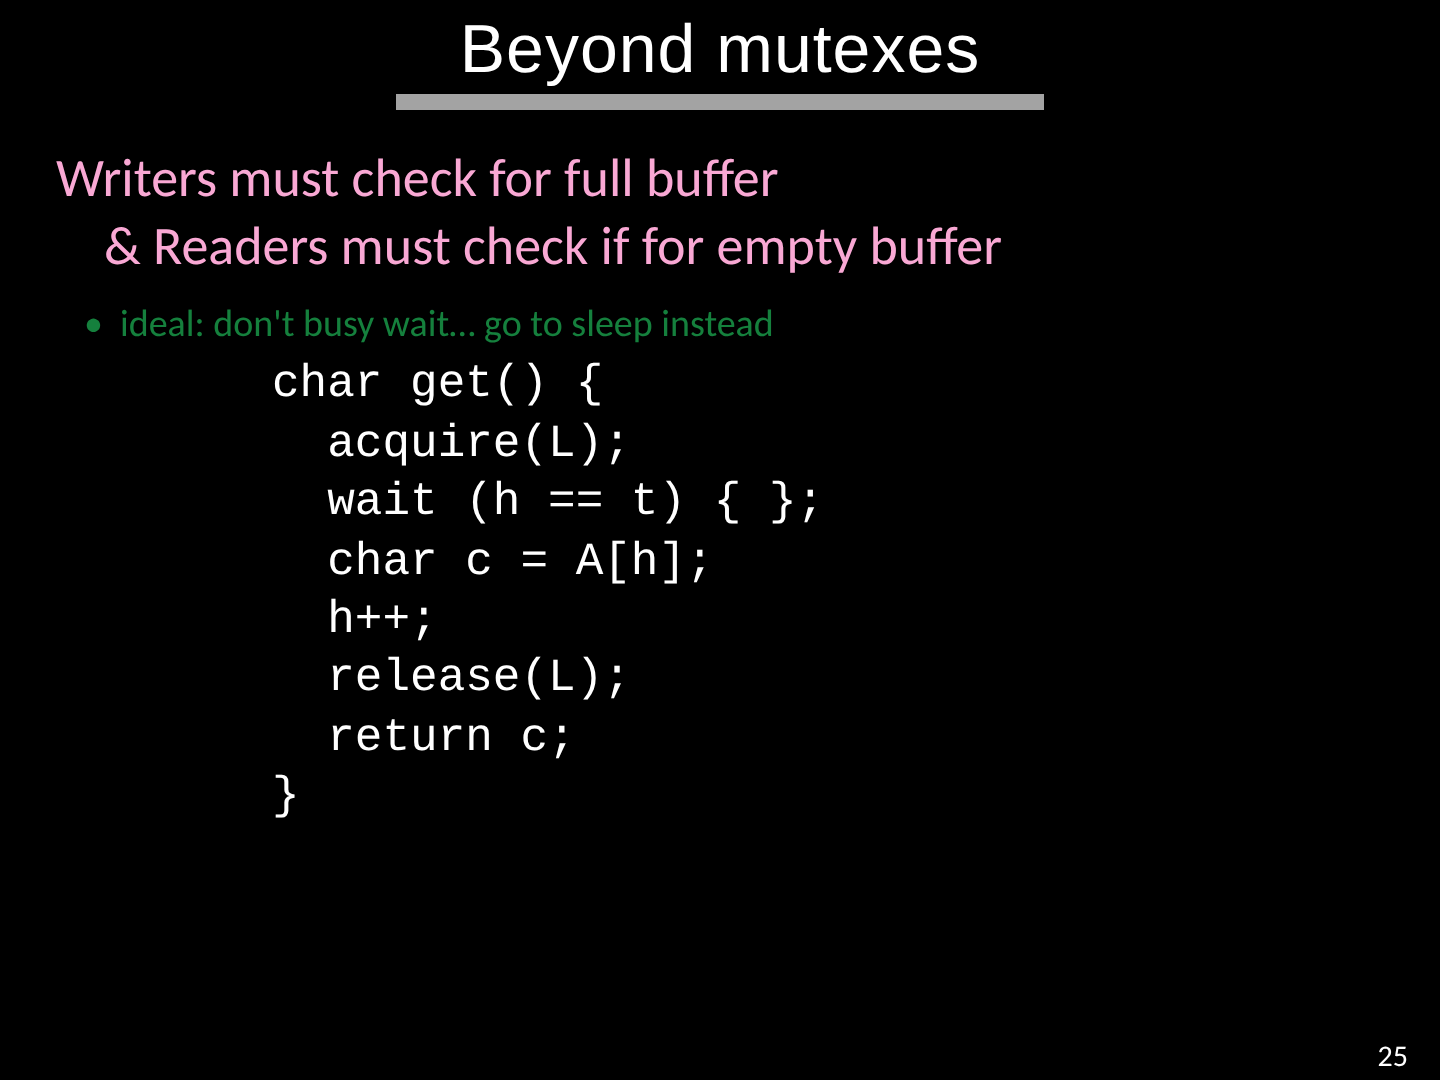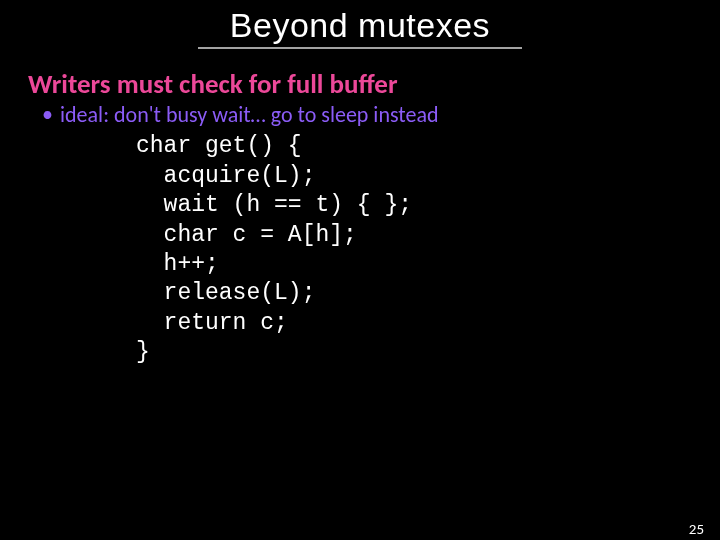--- a/index.html
+++ b/index.html
@@ -19,42 +19,43 @@
   .title-wrap {
     text-align: center;
     padding-top: 6px;
   }
   .title {
     display: inline-block;
     font-family: Arial, sans-serif;
     font-size: 34px;
     font-weight: 400;
     color: #fff;
-    border-bottom: 2px solid #a3a3a3;
+    border-bottom: 8px solid #a3a3a3;
     padding: 0 32px 2px 32px;
     letter-spacing: 0.5px;
   }
   .content {
     padding: 18px 28px 0 28px;
   }
   .lead {
     font-size: 27px;
     line-height: 1.25;
-    color: #ec4899;
-    font-weight: 700;
+    color: #f9a8d4;
+    font-weight: 400;
   }
   .lead .line2 {
     display: block;
     padding-left: 24px;
   }
   .bullet-row {
+    margin-top: 10px;
     padding-left: 14px;
-    font-size: 22px;
+    font-size: 19px;
     line-height: 1.25;
-    color: #8b5cf6;
+    color: #15803d;
   }
   .bullet-row .dot {
     display: inline-block;
     width: 18px;
   }
   .code {
     font-family: Consolas, "Courier New", monospace;
     font-size: 23px;
     line-height: 1.28;
     color: #fff;
@@ -75,20 +76,21 @@
 
 <div class="slide">
 
   <div class="title-wrap">
     <div class="title">Beyond mutexes</div>
   </div>
 
   <div class="content">
     <div class="lead">
       <span>Writers must check for full buffer</span>
+      <span class="line2">&amp; Readers must check if for empty buffer</span>
     </div>
 
     <div class="bullet-row">
       <span class="dot">•</span><span>ideal: don't busy wait… go to sleep instead</span>
     </div>
 
     <div class="code">char get() {
   acquire(L);
   wait (h == t) { };
   char c = A[h];

